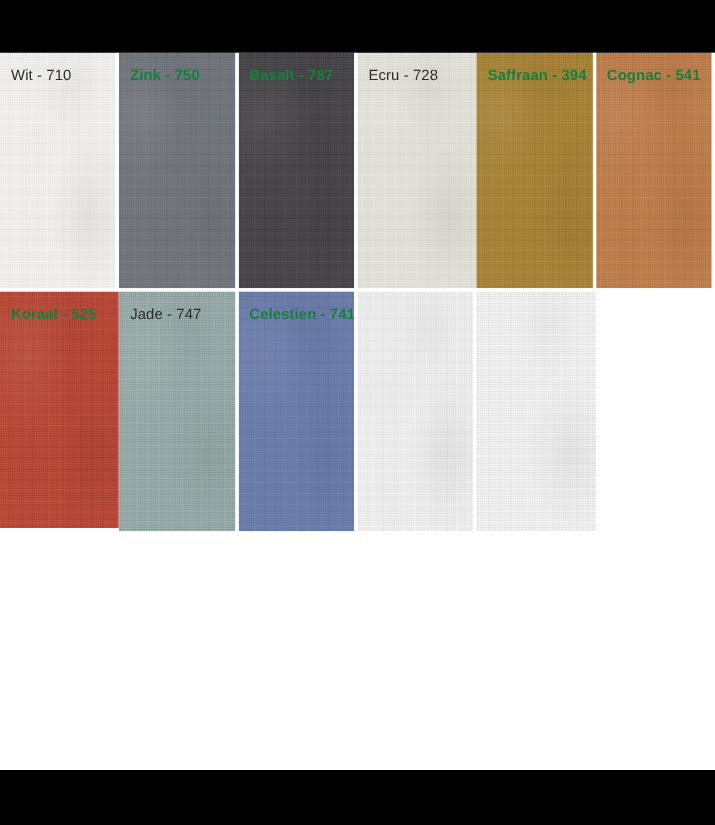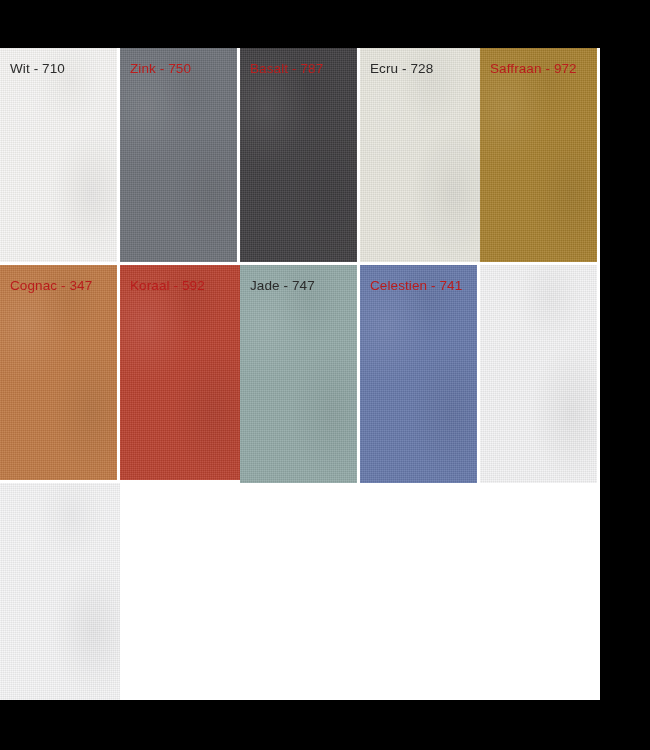--- a/index.html
+++ b/index.html
@@ -12,25 +12,25 @@
     width: 650px;
     height: 750px;
     overflow: hidden;
     font-family: "Liberation Sans", sans-serif;
   }
 
   #swatch-board {
     position: absolute;
     left: 0;
     top: 48px;
-    width: 600px;
+    width: 650px;
     height: 652px;
     background: #ffffff;
     display: grid;
-    grid-template-columns: repeat(5, 1fr);
+    grid-template-columns: repeat(6, 1fr);
     grid-template-rows: repeat(3, 1fr);
     gap: 0px;
   }
 
   .swatch-cell {
     position: relative;
     overflow: hidden;
     box-sizing: border-box;
     border-right: 3px solid #ffffff;
     border-bottom: 3px solid #ffffff;
@@ -73,21 +73,22 @@
     font-size: 13.5px;
     line-height: 1.2;
     letter-spacing: 0.1px;
     white-space: nowrap;
     font-family: "Liberation Sans", sans-serif;
   }
   .swatch-label.dark-text {
     color: #2b2b2b;
   }
   .swatch-label.light-text {
-    color: #b91c1c;
+    color: #15803d;
+    font-weight: bold;
   }
   .swatch-label.white-on-white {
     color: #fcfcfd;
   }
 </style>
 </head>
 <body>
 
 <div id="swatch-board">
     <div class="swatch-cell">
@@ -106,31 +107,31 @@
       <span class="swatch-label light-text">Basalt - 787</span>
     </div>
     <div class="swatch-cell col-last">
       <div class="swatch-fill" style="background: rgb(232, 231, 222);"></div>
       <div class="swatch-texture"></div>
       <span class="swatch-label dark-text">Ecru - 728</span>
     </div>
     <div class="swatch-cell">
       <div class="swatch-fill" style="background: rgb(168, 129, 47);"></div>
       <div class="swatch-texture"></div>
-      <span class="swatch-label light-text">Saffraan - 972</span>
+      <span class="swatch-label light-text">Saffraan - 394</span>
     </div>
     <div class="swatch-cell">
       <div class="swatch-fill" style="background: rgb(192, 122, 69);"></div>
       <div class="swatch-texture"></div>
-      <span class="swatch-label light-text">Cognac - 347</span>
+      <span class="swatch-label light-text">Cognac - 541</span>
     </div>
     <div class="swatch-cell col-last">
       <div class="swatch-fill" style="background: rgb(185, 65, 47);"></div>
       <div class="swatch-texture"></div>
-      <span class="swatch-label light-text">Koraal - 592</span>
+      <span class="swatch-label light-text">Koraal - 525</span>
     </div>
     <div class="swatch-cell row-last">
       <div class="swatch-fill" style="background: rgb(147, 170, 168);"></div>
       <div class="swatch-texture"></div>
       <span class="swatch-label dark-text">Jade - 747</span>
     </div>
     <div class="swatch-cell row-last">
       <div class="swatch-fill" style="background: rgb(103, 121, 171);"></div>
       <div class="swatch-texture"></div>
       <span class="swatch-label light-text">Celestien - 741</span>

